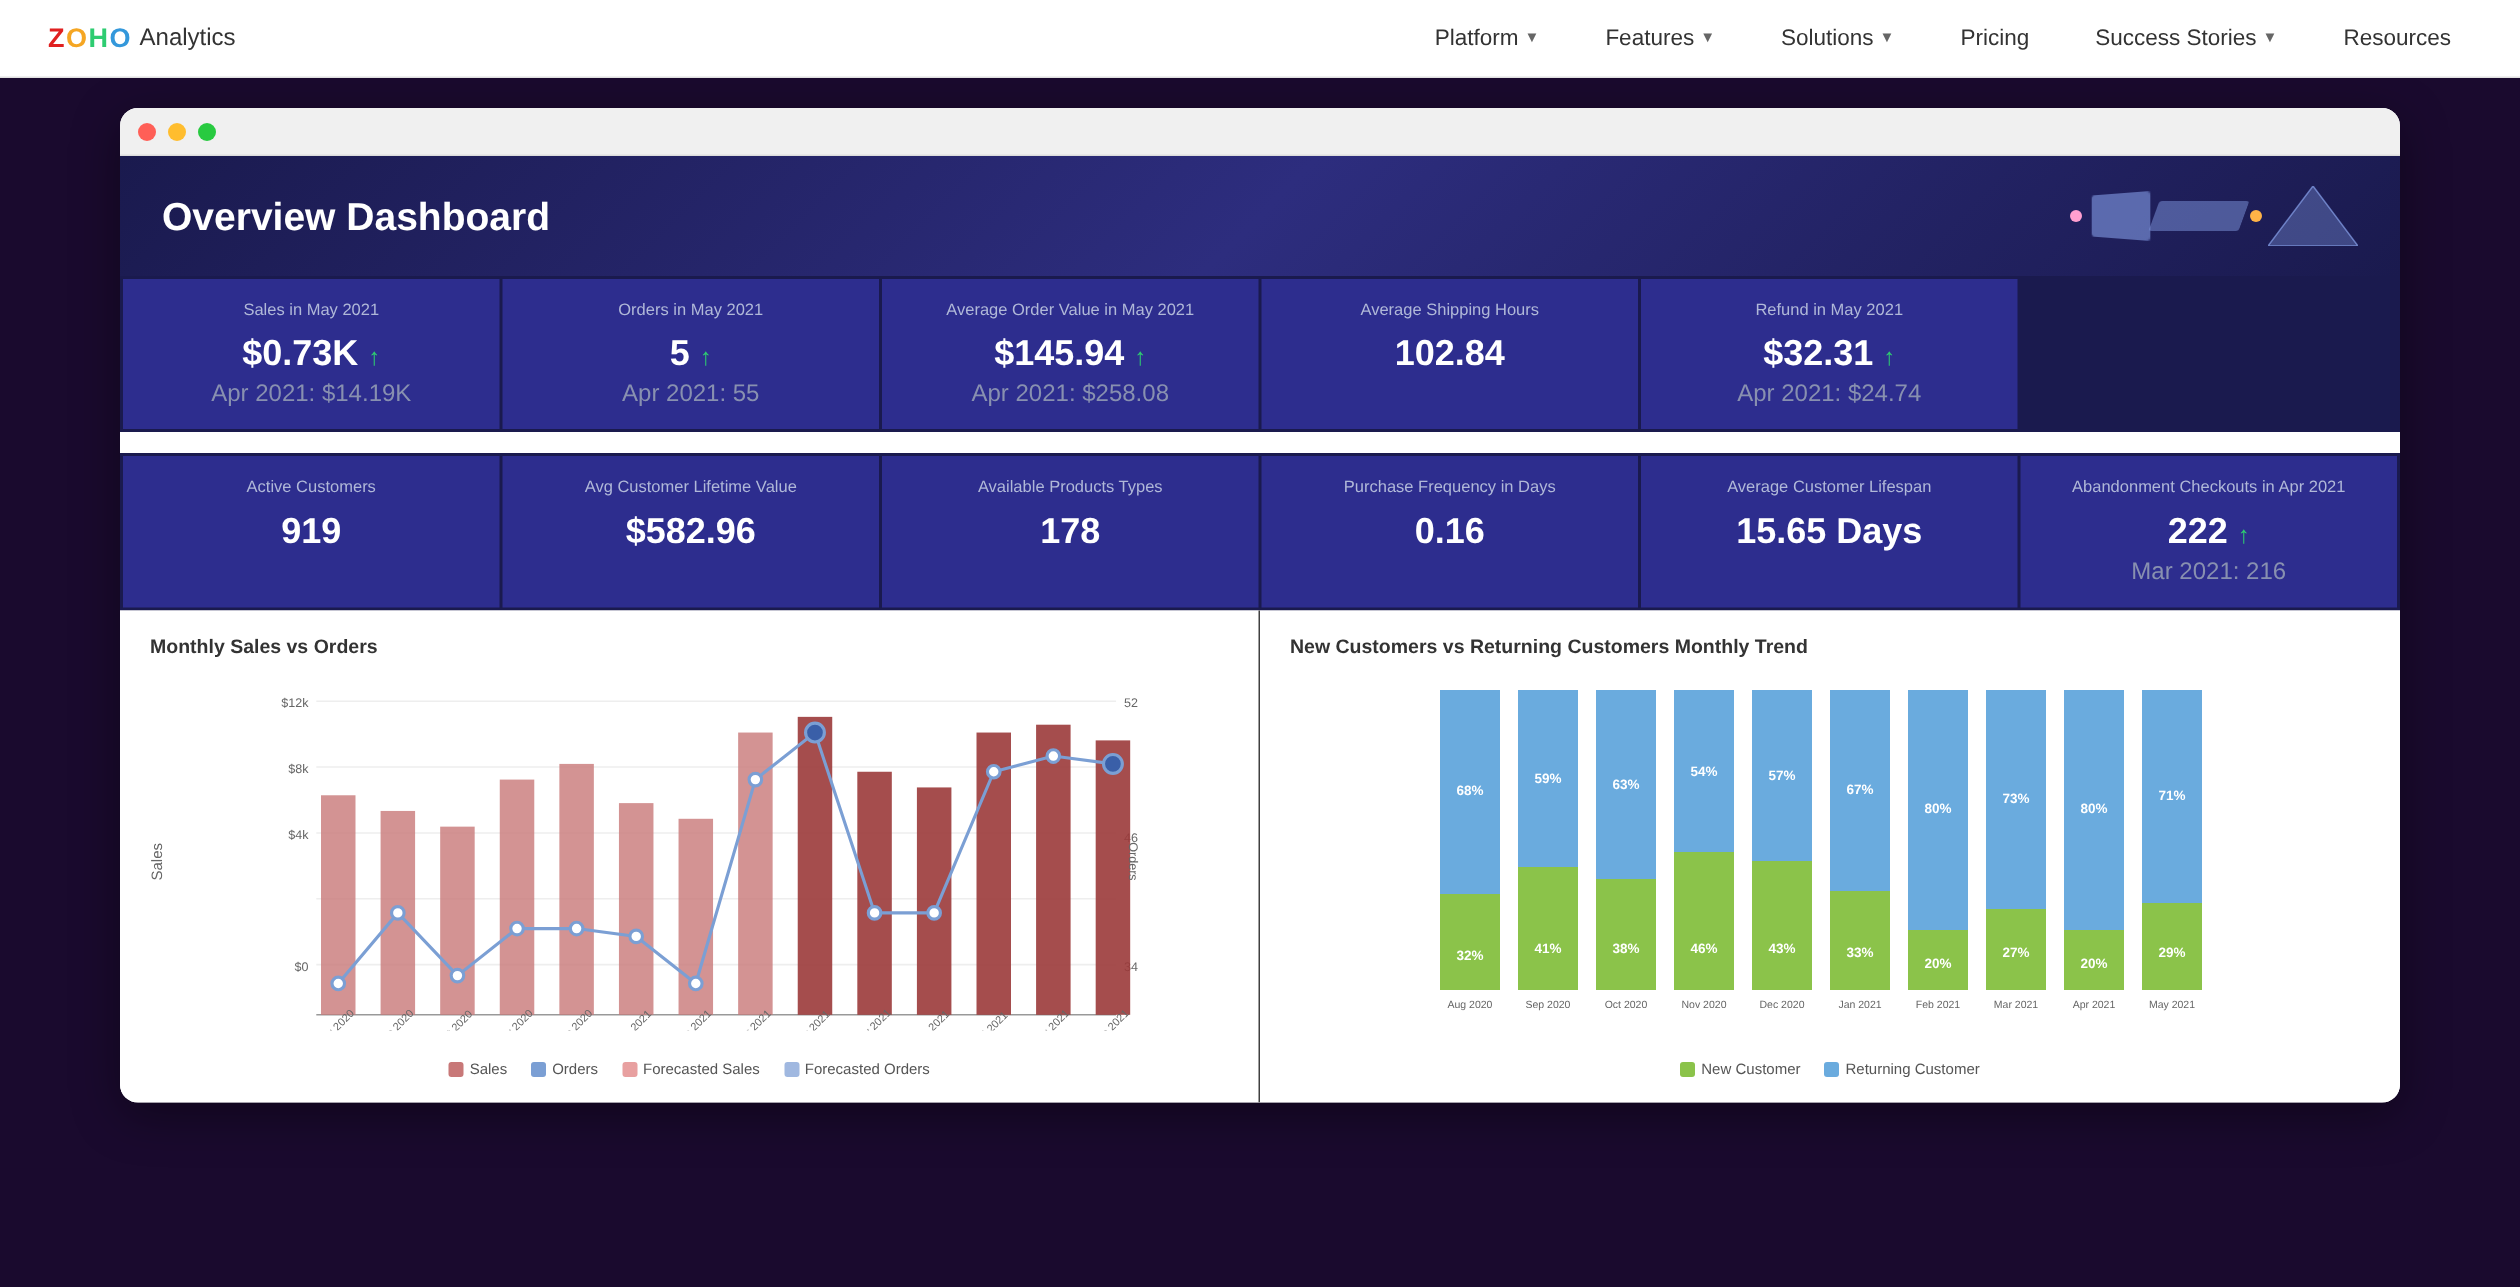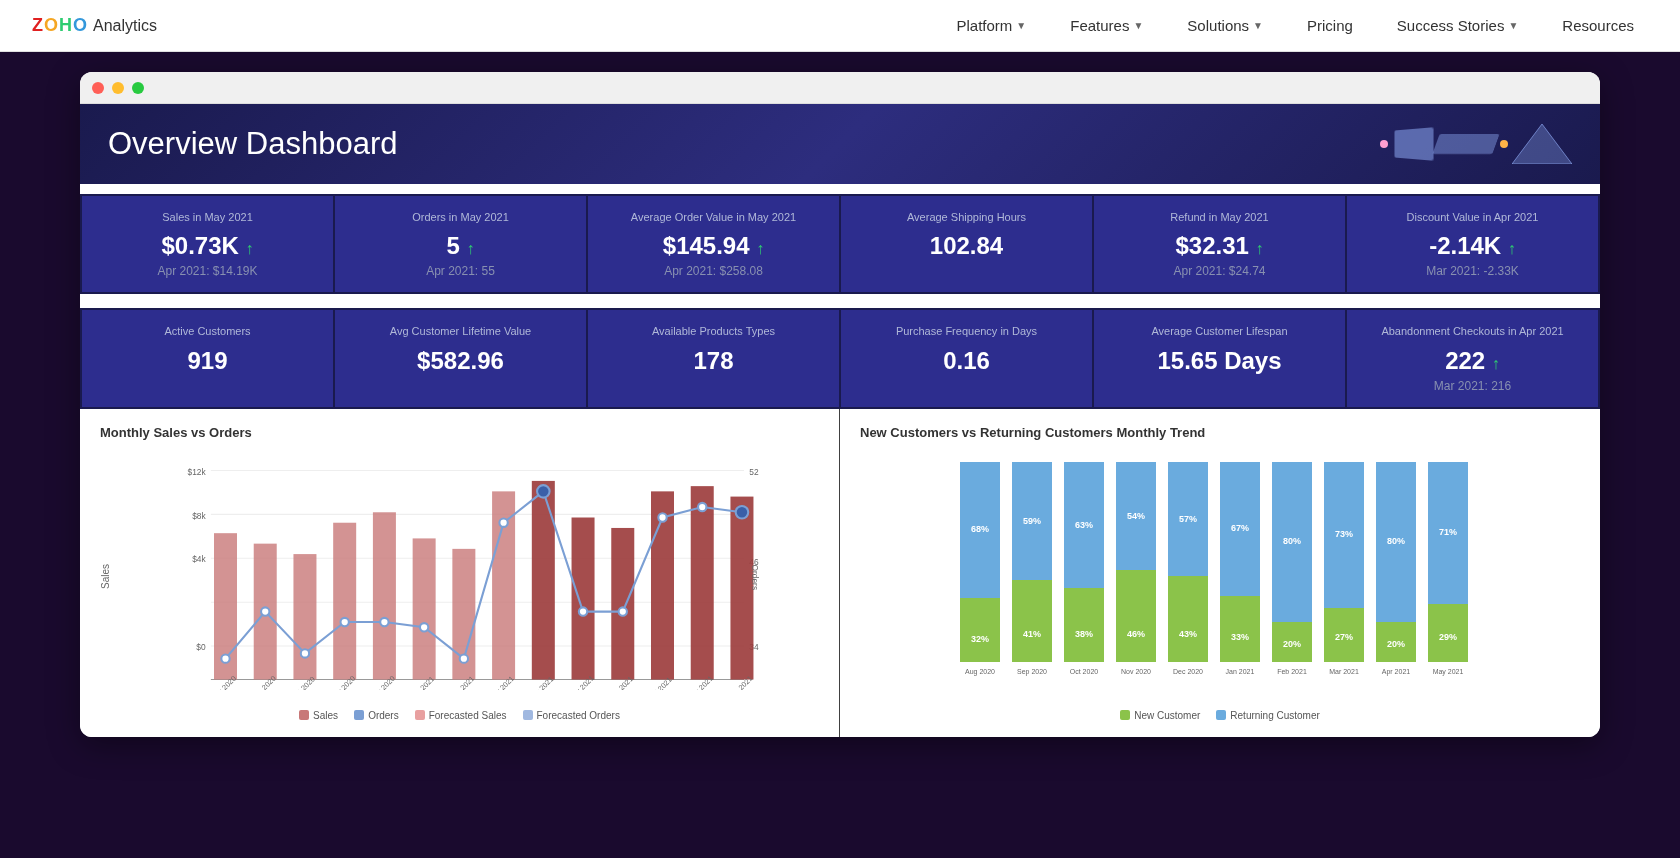--- a/index.html
+++ b/index.html
@@ -93,22 +93,22 @@
     .dashboard-header {
       background: linear-gradient(135deg, #1a1a4e 0%, #2d2d7e 50%, #1a1a4e 100%);
       padding: 20px 28px;
       display: flex;
       align-items: center;
       justify-content: space-between;
       min-height: 80px;
     }
     .dashboard-title {
       color: #fff;
-      font-size: 31px;
-      font-weight: 400;
+      font-size: 26px;
+      font-weight: 700;
     }
     .header-decoration {
       display: flex;
       align-items: center;
       gap: 4px;
     }
     .deco-shape1 {
       width: 40px;
       height: 30px;
       background: rgba(150,180,255,0.5);
@@ -129,21 +129,20 @@
       background: #ff6b9d;
     }
 
     
     .kpi-grid {
       display: grid;
       grid-template-columns: repeat(6, 1fr);
       gap: 2px;
       background: #1a1a4e;
       padding: 2px;
-      margin-top: 10px;
     }
     .kpi-card {
       background: #2d2d8e;
       padding: 14px 16px;
       color: #fff;
       text-align: center;
     }
     .kpi-label {
       font-size: 11px;
       color: #b0b8d8;
@@ -154,21 +153,21 @@
       font-size: 24px;
       font-weight: 700;
       color: #fff;
       margin-bottom: 4px;
     }
     .kpi-value .arrow-up {
       color: #2ecc71;
       font-size: 16px;
     }
     .kpi-sub {
-      font-size: 12px;
+      font-size: 16px;
       color: #8890b0;
     }
 
     
     .charts-section {
       display: grid;
       grid-template-columns: 1fr 1fr;
       gap: 0;
       background: #fff;
     }
@@ -331,28 +330,20 @@
         <div class="kpi-value">102.84</div>
         <div class="kpi-sub"></div>
       </div>
       <div class="kpi-card">
         <div class="kpi-label">Refund in May 2021</div>
         <div class="kpi-value">
           <span>$32.31</span>
           <span class="arrow-up"> ↑</span>
         </div>
         <div class="kpi-sub">Apr 2021: $24.74</div>
-      </div>
-      <div class="kpi-card">
-        <div class="kpi-label">Discount Value in Apr 2021</div>
-        <div class="kpi-value">
-          <span>-2.14K</span>
-          <span class="arrow-up"> ↑</span>
-        </div>
-        <div class="kpi-sub">Mar 2021: -2.33K</div>
       </div>
     </div>
 
     <div class="kpi-grid" style="margin-top:14px;">
       <div class="kpi-card">
         <div class="kpi-label">Active Customers</div>
         <div class="kpi-value">919</div>
       </div>
       <div class="kpi-card">
         <div class="kpi-label">Avg Customer Lifetime Value</div>

